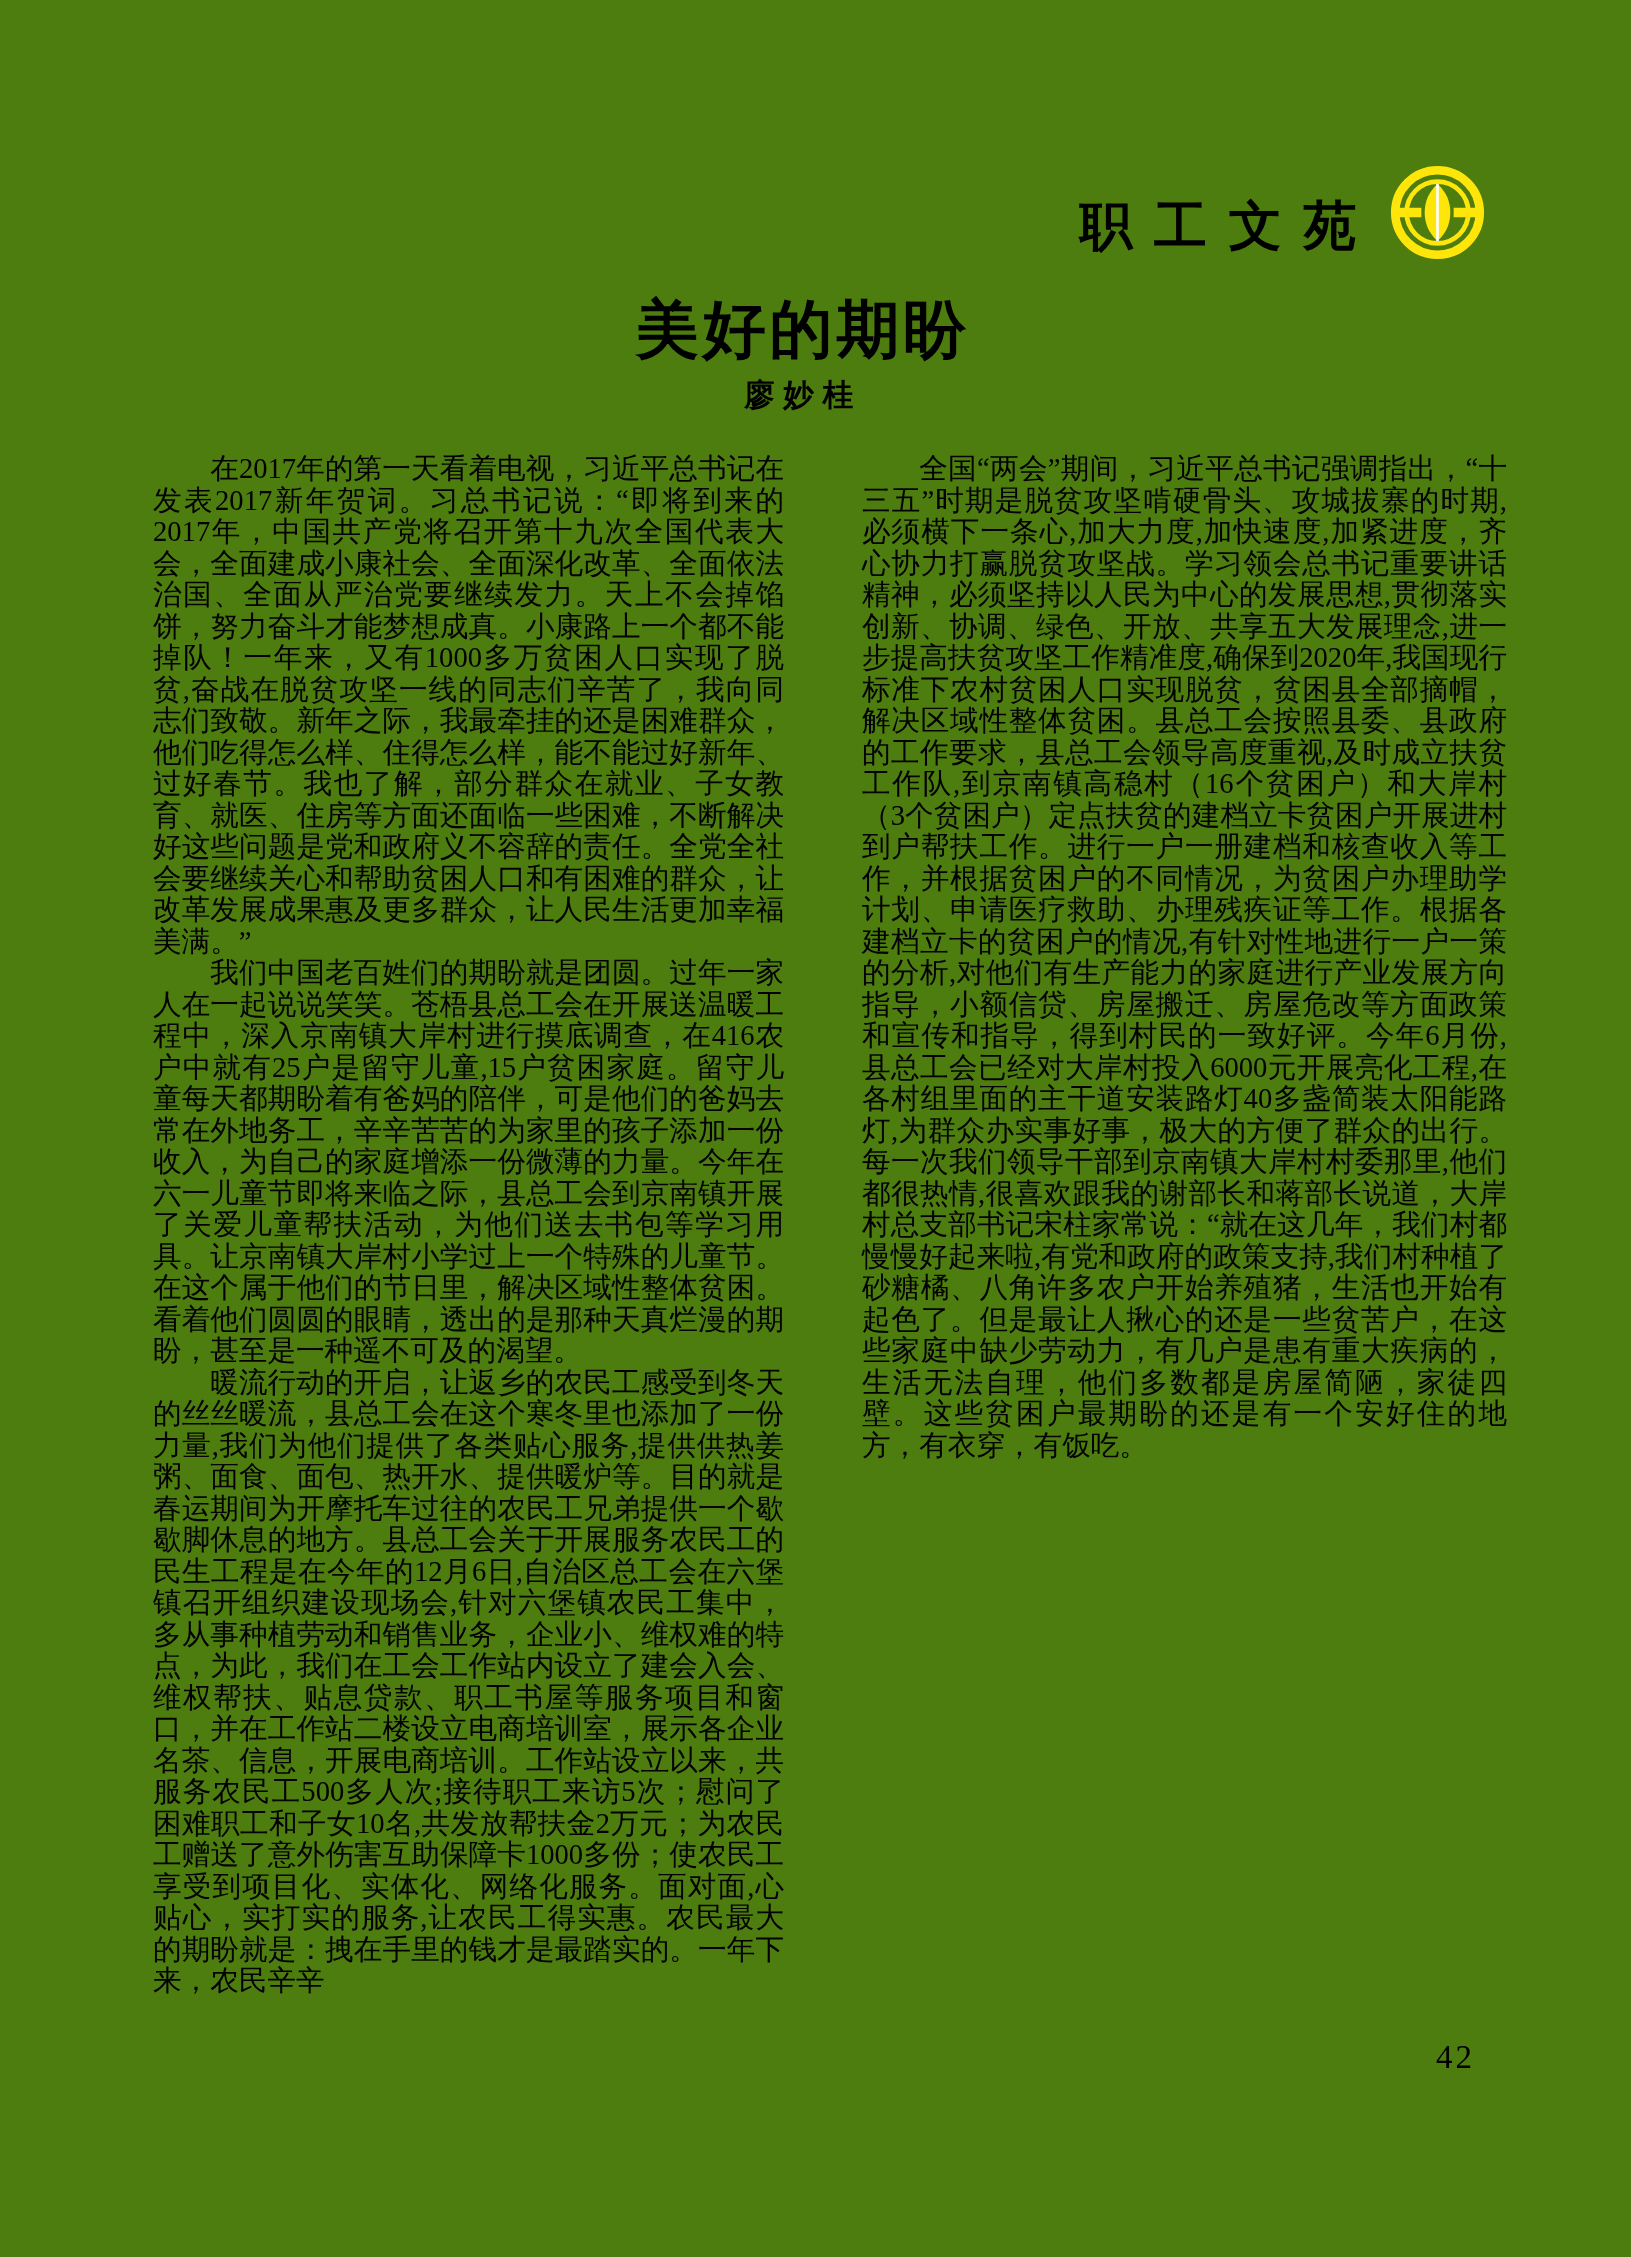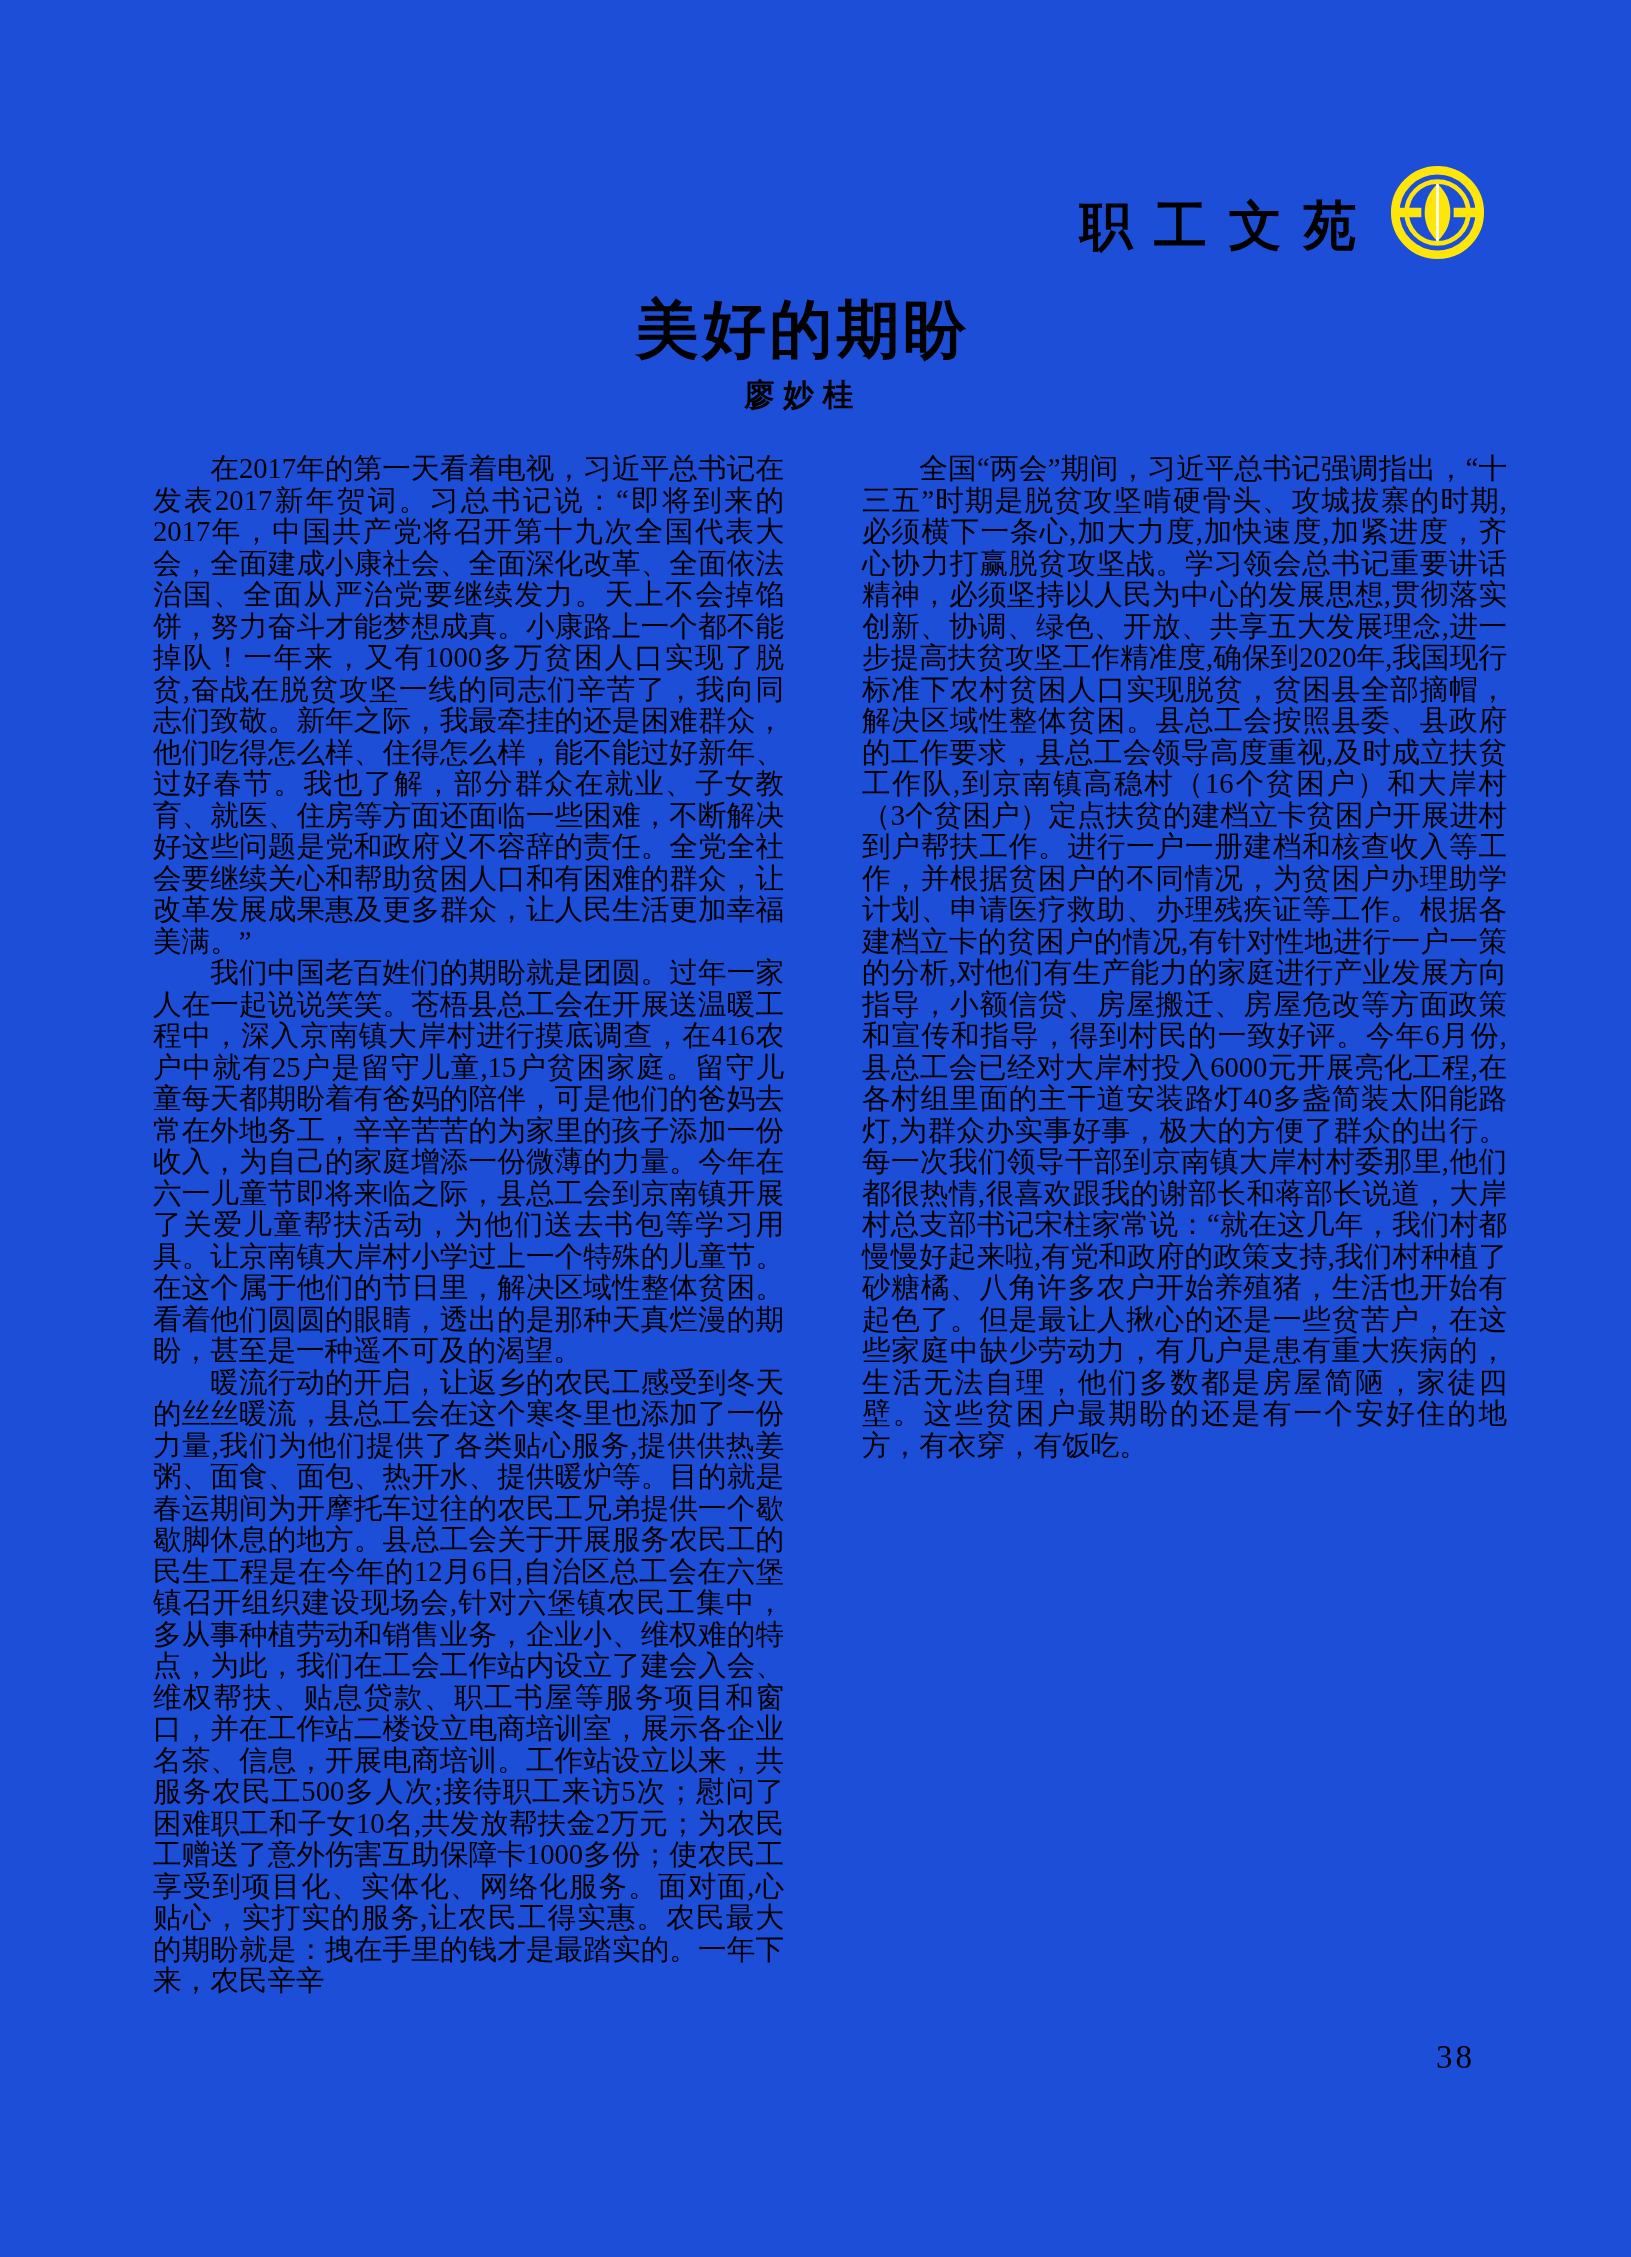--- a/index.html
+++ b/index.html
@@ -4,21 +4,21 @@
 <style>
   html, body {
     margin: 0;
     padding: 0;
     background: #ffffff;
   }
   .page {
     position: relative;
     width: 1631px;
     height: 2258px;
-    background: #1d4ed8;
+    background: #4d7c0f;
     overflow: hidden;
     font-family: "Liberation Serif", "DejaVu Serif", serif;
     color: #000000;
   }
 
   
   .masthead {
     position: absolute;
     top: 165px;
     right: 146px;
@@ -118,16 +118,16 @@
     <div class="col col-left">
       <p class="indent">在2017年的第一天看着电视，习近平总书记在发表2017新年贺词。习总书记说：“即将到来的2017年，中国共产党将召开第十九次全国代表大会，全面建成小康社会、全面深化改革、全面依法治国、全面从严治党要继续发力。天上不会掉馅饼，努力奋斗才能梦想成真。小康路上一个都不能掉队！一年来，又有1000多万贫困人口实现了脱贫,奋战在脱贫攻坚一线的同志们辛苦了，我向同志们致敬。新年之际，我最牵挂的还是困难群众，他们吃得怎么样、住得怎么样，能不能过好新年、过好春节。我也了解，部分群众在就业、子女教育、就医、住房等方面还面临一些困难，不断解决好这些问题是党和政府义不容辞的责任。全党全社会要继续关心和帮助贫困人口和有困难的群众，让改革发展成果惠及更多群众，让人民生活更加幸福美满。”</p>
       <p class="indent">我们中国老百姓们的期盼就是团圆。过年一家人在一起说说笑笑。苍梧县总工会在开展送温暖工程中，深入京南镇大岸村进行摸底调查，在416农户中就有25户是留守儿童,15户贫困家庭。留守儿童每天都期盼着有爸妈的陪伴，可是他们的爸妈去常在外地务工，辛辛苦苦的为家里的孩子添加一份收入，为自己的家庭增添一份微薄的力量。今年在六一儿童节即将来临之际，县总工会到京南镇开展了关爱儿童帮扶活动，为他们送去书包等学习用具。让京南镇大岸村小学过上一个特殊的儿童节。在这个属于他们的节日里，解决区域性整体贫困。看着他们圆圆的眼睛，透出的是那种天真烂漫的期盼，甚至是一种遥不可及的渴望。</p>
       <p class="indent">暖流行动的开启，让返乡的农民工感受到冬天的丝丝暖流，县总工会在这个寒冬里也添加了一份力量,我们为他们提供了各类贴心服务,提供供热姜粥、面食、面包、热开水、提供暖炉等。目的就是春运期间为开摩托车过往的农民工兄弟提供一个歇歇脚休息的地方。县总工会关于开展服务农民工的民生工程是在今年的12月6日,自治区总工会在六堡镇召开组织建设现场会,针对六堡镇农民工集中，多从事种植劳动和销售业务，企业小、维权难的特点，为此，我们在工会工作站内设立了建会入会、维权帮扶、贴息贷款、职工书屋等服务项目和窗口，并在工作站二楼设立电商培训室，展示各企业名茶、信息，开展电商培训。工作站设立以来，共服务农民工500多人次;接待职工来访5次；慰问了困难职工和子女10名,共发放帮扶金2万元；为农民工赠送了意外伤害互助保障卡1000多份；使农民工享受到项目化、实体化、网络化服务。面对面,心贴心，实打实的服务,让农民工得实惠。农民最大的期盼就是：拽在手里的钱才是最踏实的。一年下来，农民辛辛</p>
     </div>
     <div class="col col-right">
       <p class="indent">全国“两会”期间，习近平总书记强调指出，“十三五”时期是脱贫攻坚啃硬骨头、攻城拔寨的时期,必须横下一条心,加大力度,加快速度,加紧进度，齐心协力打赢脱贫攻坚战。学习领会总书记重要讲话精神，必须坚持以人民为中心的发展思想,贯彻落实创新、协调、绿色、开放、共享五大发展理念,进一步提高扶贫攻坚工作精准度,确保到2020年,我国现行标准下农村贫困人口实现脱贫，贫困县全部摘帽，解决区域性整体贫困。县总工会按照县委、县政府的工作要求，县总工会领导高度重视,及时成立扶贫工作队,到京南镇高稳村（16个贫困户）和大岸村（3个贫困户）定点扶贫的建档立卡贫困户开展进村到户帮扶工作。进行一户一册建档和核查收入等工作，并根据贫困户的不同情况，为贫困户办理助学计划、申请医疗救助、办理残疾证等工作。根据各建档立卡的贫困户的情况,有针对性地进行一户一策的分析,对他们有生产能力的家庭进行产业发展方向指导，小额信贷、房屋搬迁、房屋危改等方面政策和宣传和指导，得到村民的一致好评。今年6月份,县总工会已经对大岸村投入6000元开展亮化工程,在各村组里面的主干道安装路灯40多盏简装太阳能路灯,为群众办实事好事，极大的方便了群众的出行。每一次我们领导干部到京南镇大岸村村委那里,他们都很热情,很喜欢跟我的谢部长和蒋部长说道，大岸村总支部书记宋柱家常说：“就在这几年，我们村都慢慢好起来啦,有党和政府的政策支持,我们村种植了砂糖橘、八角许多农户开始养殖猪，生活也开始有起色了。但是最让人揪心的还是一些贫苦户，在这些家庭中缺少劳动力，有几户是患有重大疾病的，生活无法自理，他们多数都是房屋简陋，家徒四壁。这些贫困户最期盼的还是有一个安好住的地方，有衣穿，有饭吃。</p>
     </div>
   </main>
 
-  <div class="page-number">38</div>
+  <div class="page-number">42</div>
 
 </div>
 
 
 </body></html>

